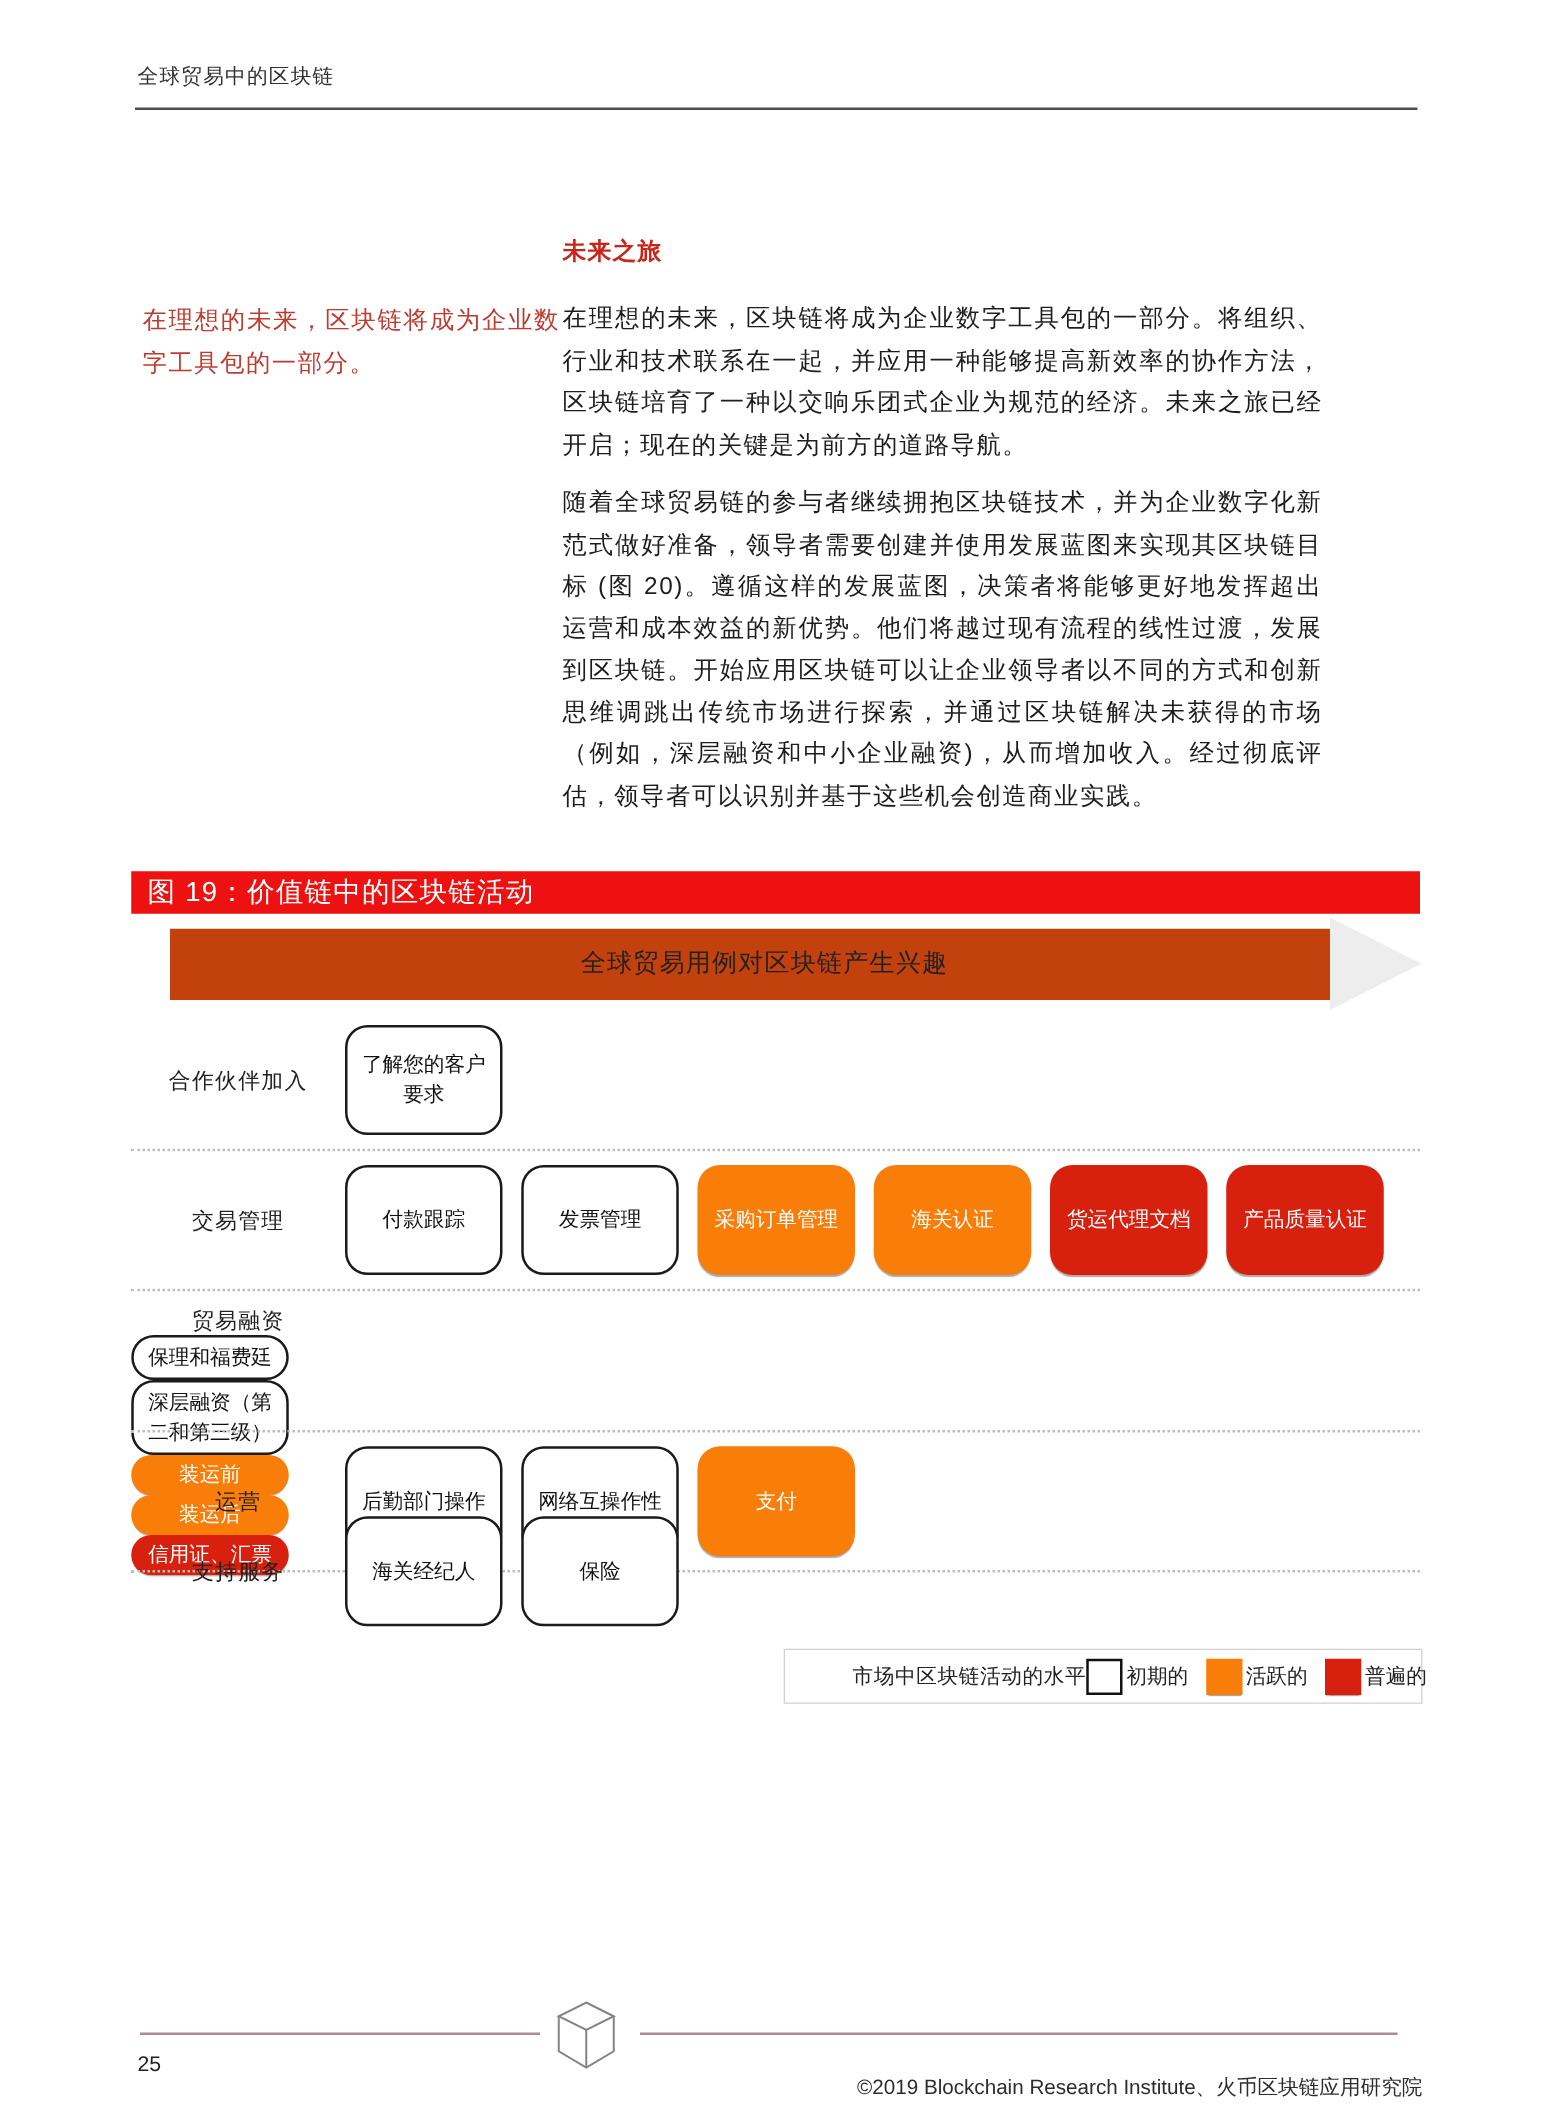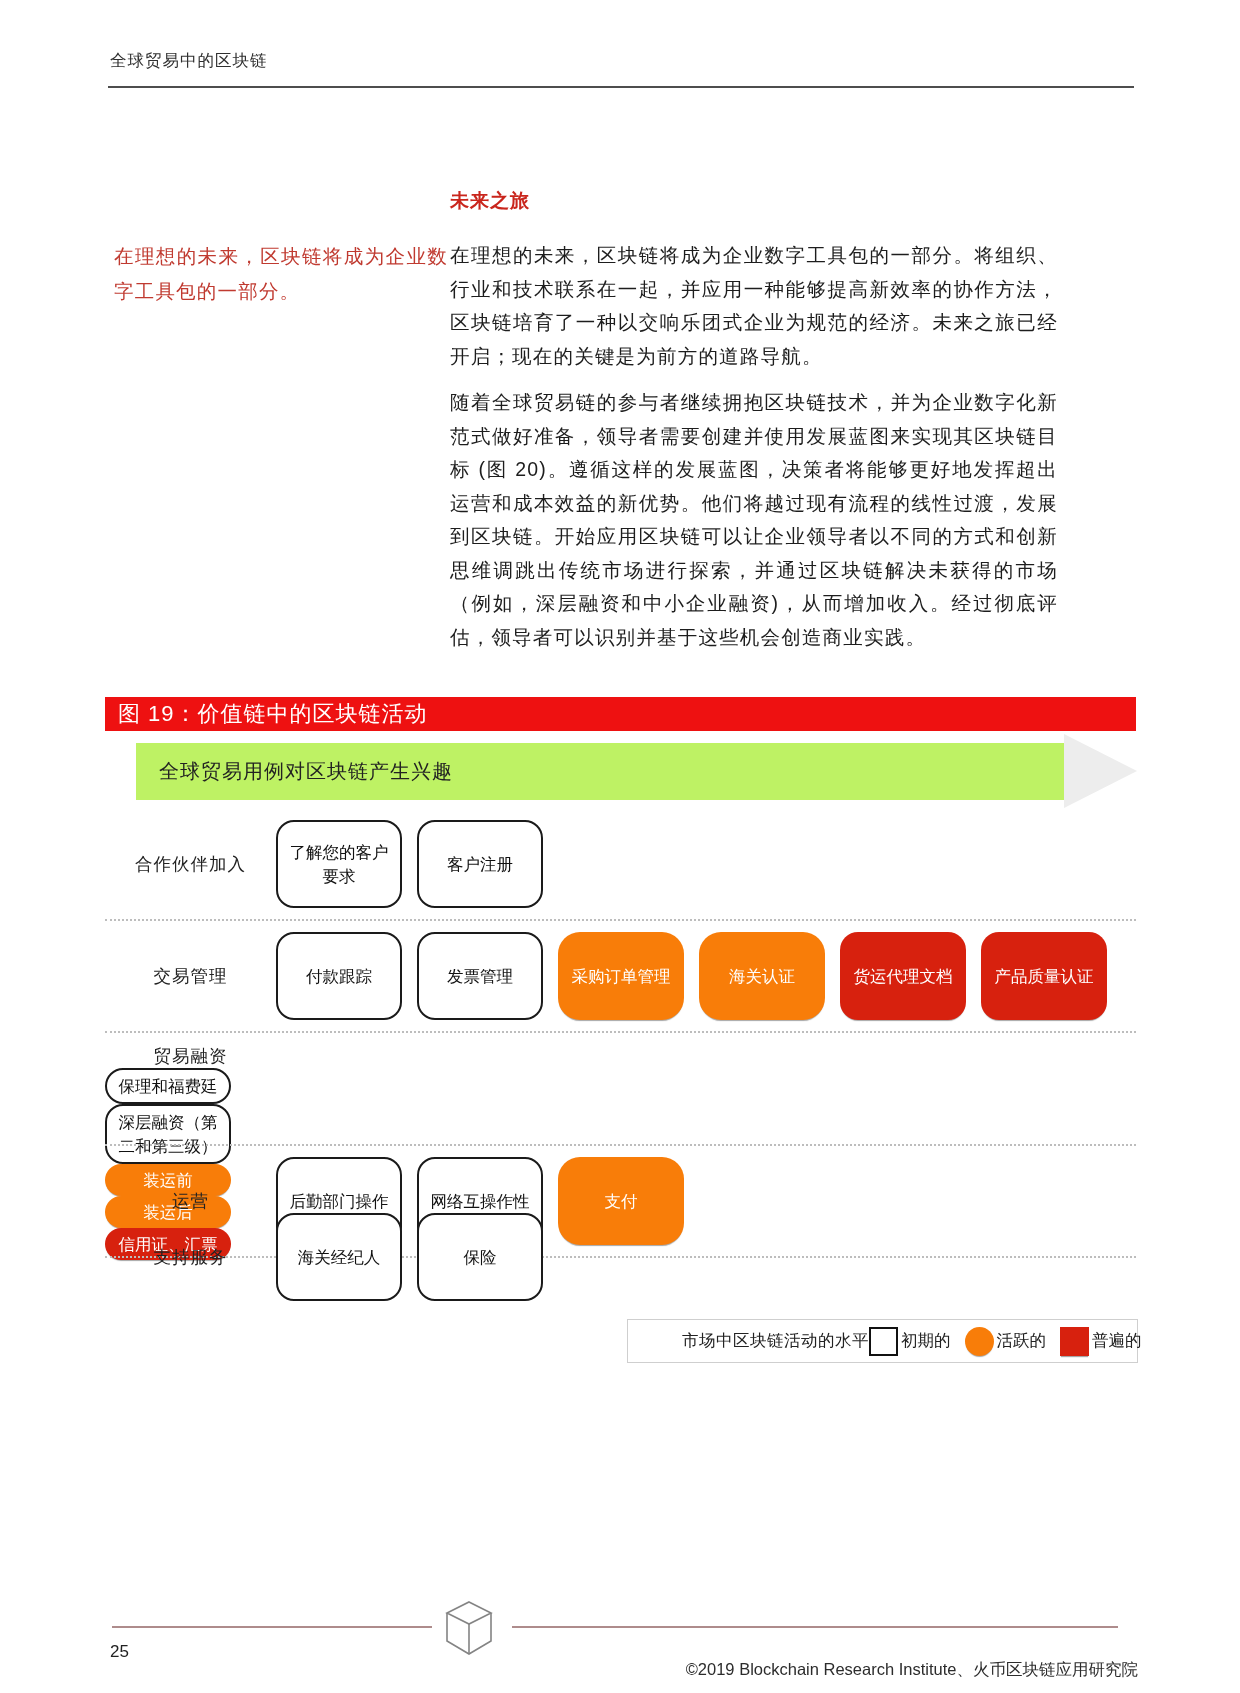--- a/index.html
+++ b/index.html
@@ -15,32 +15,32 @@
   .pull-quote{position:absolute;left:114px;top:239px;width:334px;font-size:19.5px;line-height:35px;color:var(--quote-red);letter-spacing:1.2px;text-align:justify;}
   .body-para{position:absolute;left:450px;width:608px;font-size:19.5px;line-height:33.5px;letter-spacing:1.2px;color:#1d1d1d;text-align:justify;}
   .para-1{top:239px;}
   .para-2{top:386px;}
 
   
   .figure-banner{position:absolute;left:105px;top:697px;width:1031px;height:34px;background:var(--banner-red);display:flex;align-items:center;}
   .figure-banner span{color:#ffffff;font-size:22px;padding-left:13px;letter-spacing:1px;}
 
   
-  .arrow{position:absolute;left:136px;top:743px;width:928px;height:57px;background:#bef264;}
+  .arrow{position:absolute;left:136px;top:743px;width:928px;height:57px;background:#c2410c;text-align:center;}
   .arrow::after{content:"";position:absolute;left:100%;top:-9px;width:0;height:0;
     border-top:37px solid transparent;border-bottom:37px solid transparent;border-left:73px solid #EDEDED;}
   .arrow-title{line-height:57px;padding-left:23px;font-size:20px;color:#222;letter-spacing:1px;}
 
   
   .vc-row{position:absolute;left:105px;width:1031px;height:88px;display:flex;align-items:stretch;}
   .vc-label{width:171px;display:flex;align-items:center;justify-content:center;font-size:17.5px;color:#222;letter-spacing:1px;text-align:center;}
   .vc-box{width:126px;margin-right:15px;border-radius:18px;display:flex;align-items:center;justify-content:center;
     text-align:center;font-size:16.5px;line-height:24px;padding:4px 8px;box-sizing:border-box;}
   .level-early{background:var(--c-early);border:2px solid #1a1a1a;color:#111;}
-  .level-active{background:var(--c-active);color:#ffffff;box-shadow:0 2px 1px -1px rgba(0,0,0,0.35);border-radius:22px;}
+  .level-active{background:var(--c-active);color:#ffffff;box-shadow:0 2px 1px -1px rgba(0,0,0,0.35);}
   .level-prevalent{background:var(--c-prevalent);color:#ffffff;box-shadow:0 2px 1px -1px rgba(0,0,0,0.35);}
   .row-1{top:820px;} .row-2{top:932px;} .row-3{top:1044px;flex-direction:column;} .row-4{top:1157px;} .row-5{top:1213px;}
   .vc-sep{position:absolute;left:105px;width:1031px;height:0;border-top:2px dotted #bdbdbd;}
   .sep-1{top:919px;} .sep-2{top:1031px;} .sep-3{top:1144px;} .sep-4{top:1256px;}
 
   
   .legend{position:absolute;left:627px;top:1319px;width:511px;height:44px;border:1px solid #cfcfcf;
     display:flex;align-items:center;box-sizing:border-box;padding:0 10px;}
   .legend-label{font-size:16.5px;color:#222;letter-spacing:0.5px;white-space:nowrap;margin-left:44px;}
   .swatch{width:29px;height:29px;box-sizing:border-box;flex:0 0 auto;}
@@ -72,23 +72,20 @@
   </div>
 
   <div class="arrow">
     <div class="arrow-title">全球贸易用例对区块链产生兴趣</div>
   </div>
 
   <div class="vc-row row-1">
     <div class="vc-label">合作伙伴加入</div>
     <div class="vc-box level-early">
         <span>了解您的客户要求</span>
-      </div>
-    <div class="vc-box level-early">
-        <span>客户注册</span>
       </div>
   </div>
   <div class="vc-sep sep-1"></div>
 
   <div class="vc-row row-2">
     <div class="vc-label">交易管理</div>
     <div class="vc-box level-early">
         <span>付款跟踪</span>
       </div>
     <div class="vc-box level-early">

